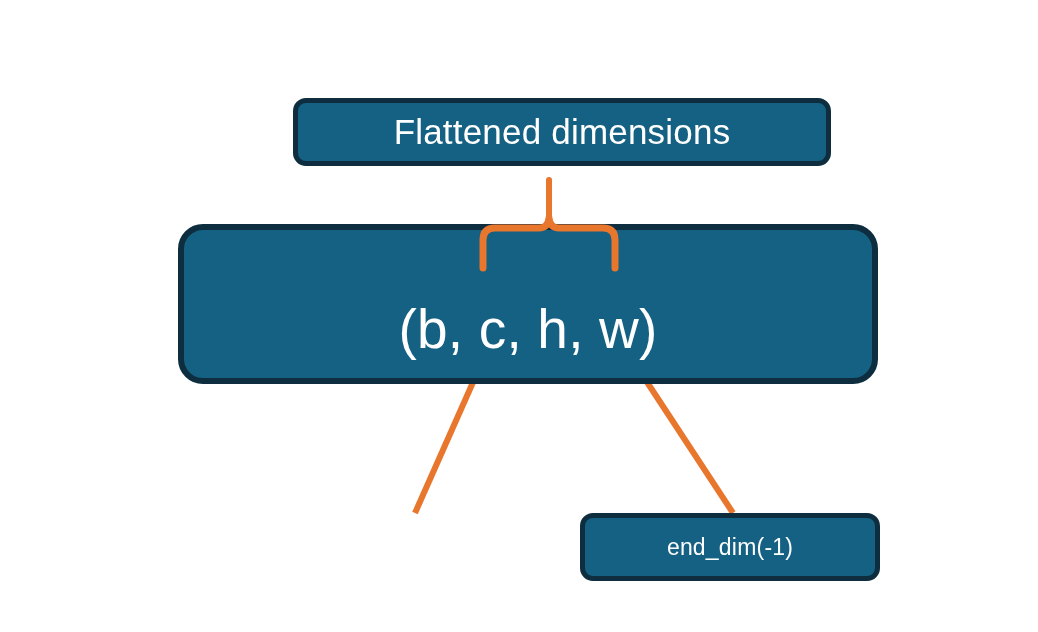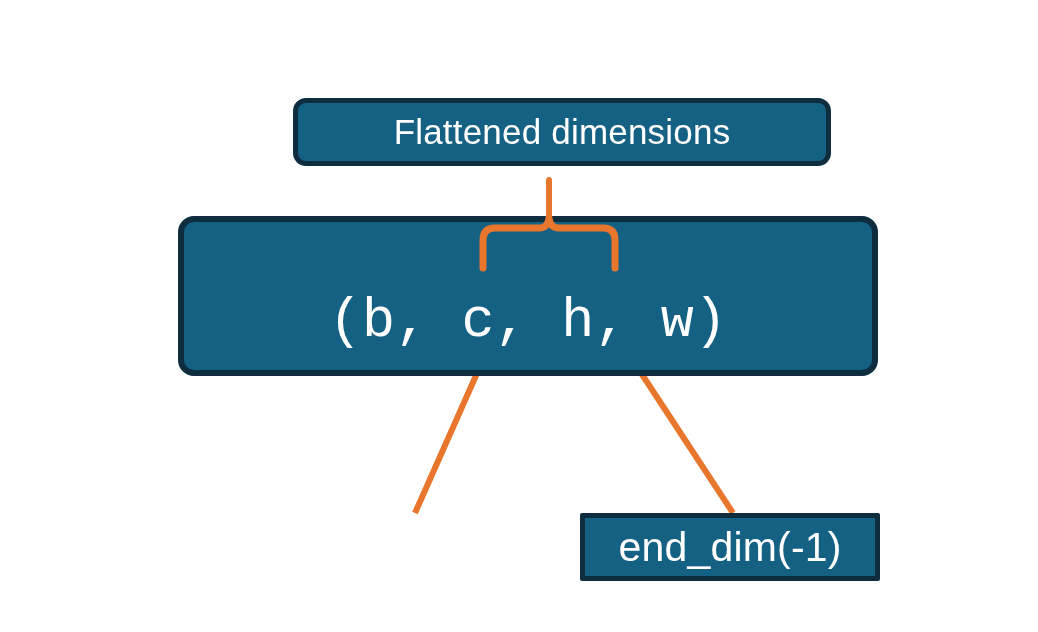--- a/index.html
+++ b/index.html
@@ -38,26 +38,25 @@
   #node-flattened {
     left: 293px;
     top: 98px;
     width: 538px;
     height: 68px;
     font-size: 35px;
     border-radius: 13px;
   }
   #node-shape {
     left: 178px;
-    top: 216px;
+    top: 224px;
     width: 700px;
     height: 160px;
-    border-radius: 16px;
+    border-radius: 25px;
     border-width: 6px;
-    font-family: Liberation Mono, monospace;
   }
   #node-shape .shape-text {
     font-size: 55px;
     line-height: 1;
     position: absolute;
     left: 50%;
     transform: translateX(-50%);
     top: 72px;
   }
   #node-start-dim {
@@ -66,22 +65,22 @@
     width: 296px;
     height: 68px;
     font-size: 35px;
     border-radius: 13px;
   }
   #node-end-dim {
     left: 580px;
     top: 513px;
     width: 300px;
     height: 68px;
-    font-size: 41px;
-    border-radius: 2px;
+    font-size: 23px;
+    border-radius: 13px;
   }
   .overlay-svg {
     position: absolute;
     left: 0;
     top: 0;
     width: 1038px;
     height: 632px;
     pointer-events: none;
   }
   .svg-under { z-index: 1; }

